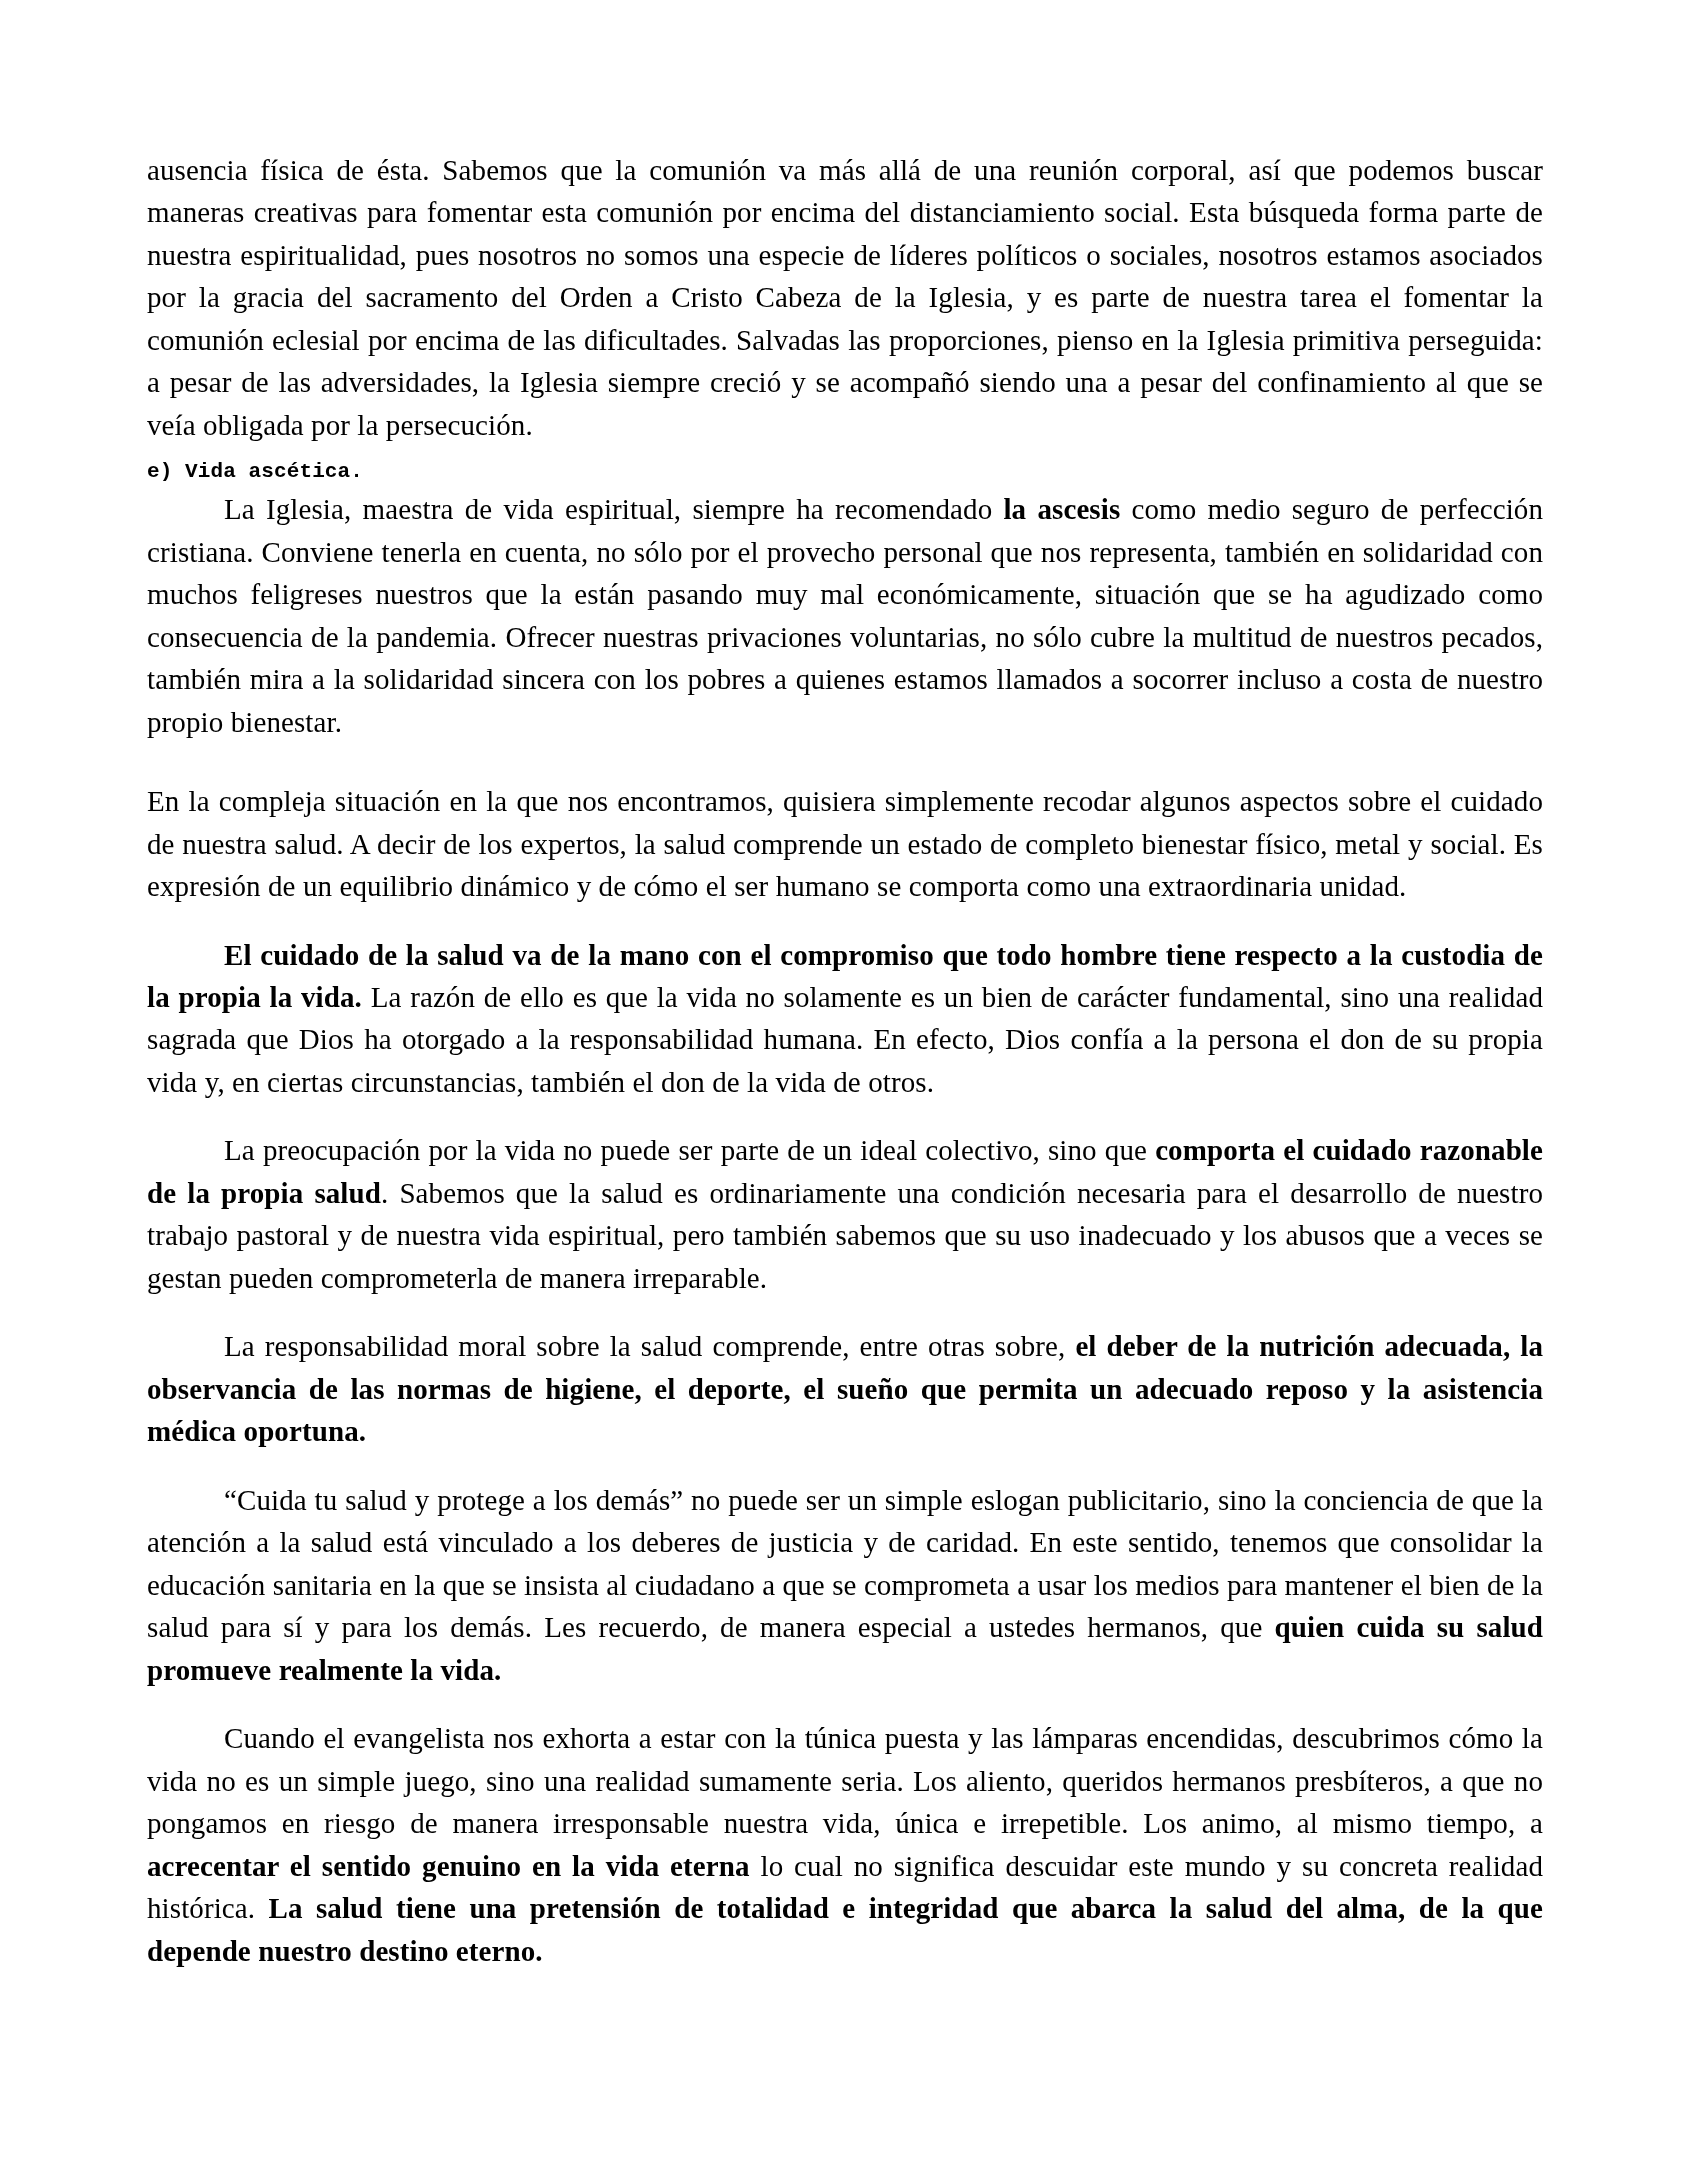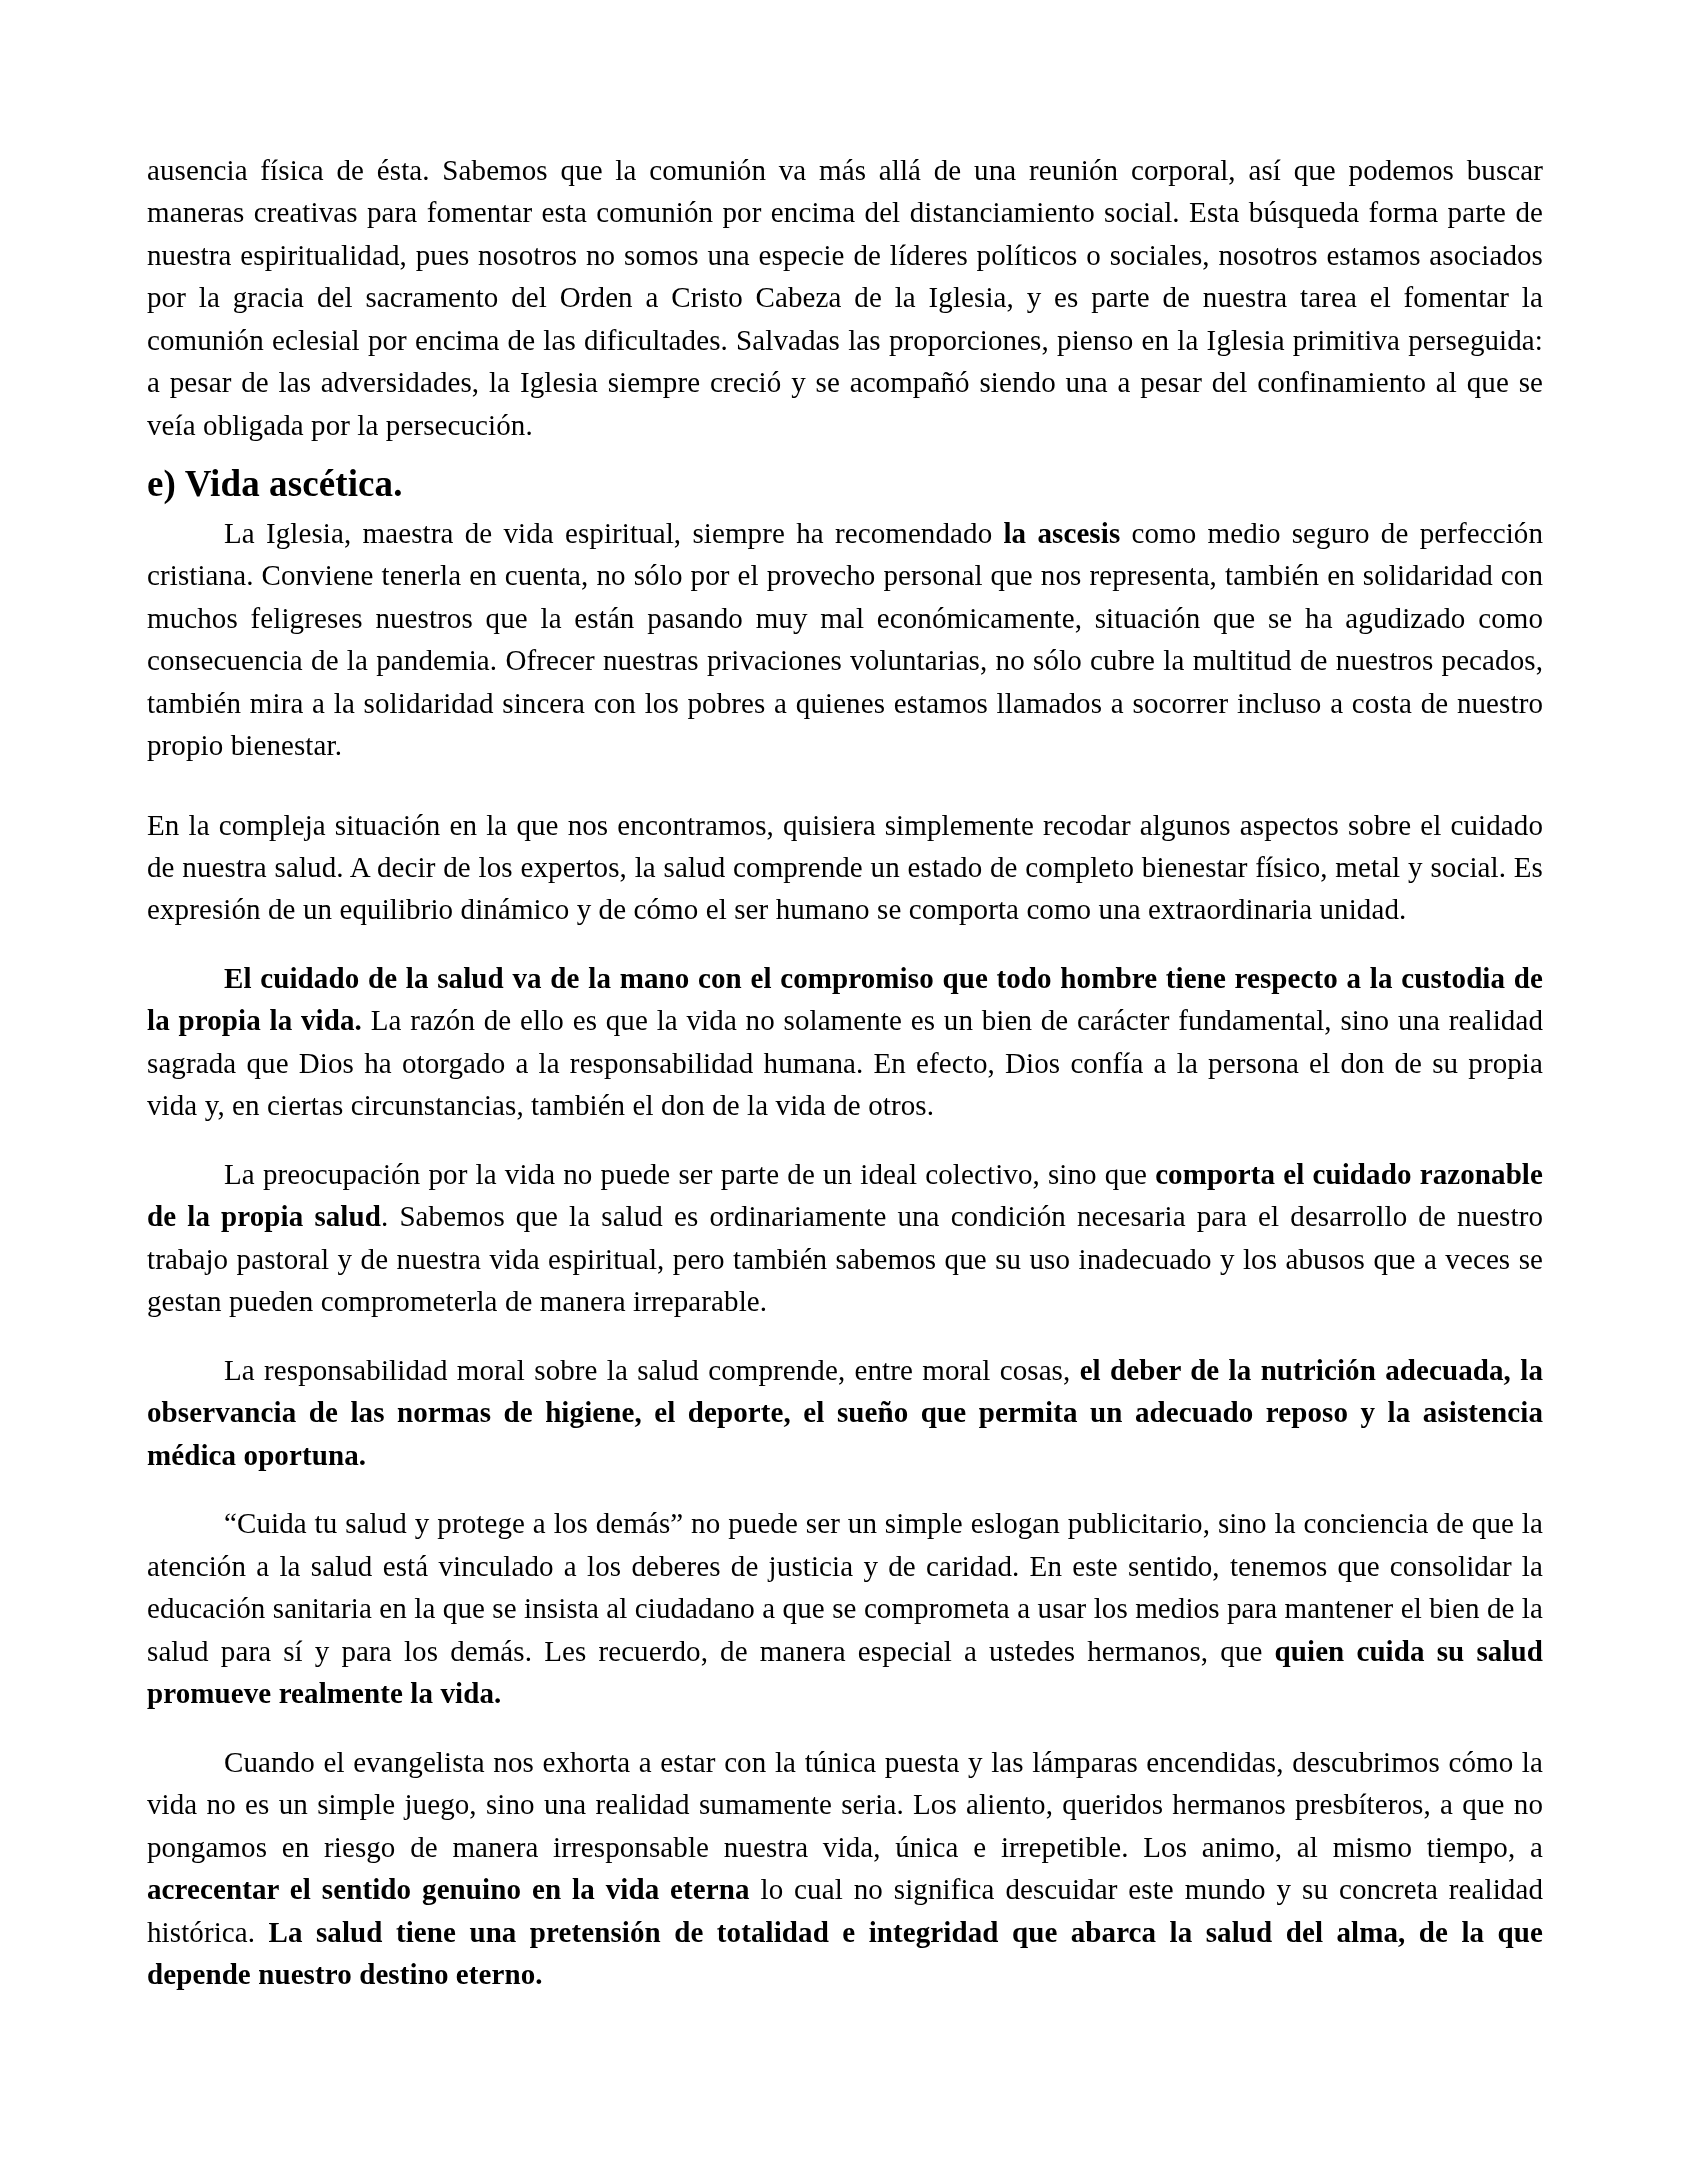--- a/index.html
+++ b/index.html
@@ -36,25 +36,26 @@
   p.indent {
     text-indent: 77px;
   }
   p.noindent {
     text-indent: 0;
   }
   .gap-sm { height: 11px; }
   .gap-md { height: 26px; }
   .sub-heading {
     font-weight: bold;
-    font-size: 37px;
+    font-size: 21px;
     line-height: 1.465;
     text-indent: 0;
     text-align: left;
     margin: 0;
+    font-family: Liberation Mono, monospace;
   }
   .section-heading {
     font-size: 30px;
     line-height: 1.4;
     text-align: left;
     margin: 0;
     font-variant: small-caps;
     letter-spacing: 0.1px;
   }
   .section-heading .num {
@@ -90,21 +91,21 @@
     <div class="gap-md"></div>
 
     <p class="indent"><span style="font-weight: bold;">El cuidado de la salud va de la mano con el compromiso que todo hombre tiene respecto a la custodia de la propia la vida.</span><span> La razón de ello es que la vida no solamente es un bien de carácter fundamental, sino una realidad sagrada que Dios ha otorgado a la responsabilidad humana. En efecto, Dios confía a la persona el don de su propia vida y, en ciertas circunstancias, también el don de la vida de otros.</span></p>
 
     <div class="gap-md"></div>
 
     <p class="indent"><span>La preocupación por la vida no puede ser parte de un ideal colectivo, sino que </span><span style="font-weight: bold;">comporta el cuidado razonable de la propia salud</span><span>. Sabemos que la salud es ordinariamente una condición necesaria para el desarrollo de nuestro trabajo pastoral y de nuestra vida espiritual, pero también sabemos que su uso inadecuado y los abusos que a veces se gestan pueden comprometerla de manera irreparable.</span></p>
 
     <div class="gap-md"></div>
 
-    <p class="indent"><span>La responsabilidad moral sobre la salud comprende, entre moral cosas, </span><span style="font-weight: bold;">el deber de la nutrición adecuada, la observancia de las normas de higiene, el deporte, el sueño que permita un adecuado reposo y la asistencia médica oportuna.</span></p>
+    <p class="indent"><span>La responsabilidad moral sobre la salud comprende, entre otras sobre, </span><span style="font-weight: bold;">el deber de la nutrición adecuada, la observancia de las normas de higiene, el deporte, el sueño que permita un adecuado reposo y la asistencia médica oportuna.</span></p>
 
     <div class="gap-md"></div>
 
     <p class="indent"><span>“Cuida tu salud y protege a los demás” no puede ser un simple eslogan publicitario, sino la conciencia de que la atención a la salud está vinculado a los deberes de justicia y de caridad. En este sentido, tenemos que consolidar la educación sanitaria en la que se insista al ciudadano a que se comprometa a usar los medios para mantener el bien de la salud para sí y para los demás. Les recuerdo, de manera especial a ustedes hermanos, que </span><span style="font-weight: bold;">quien cuida su salud promueve realmente la vida.</span></p>
 
     <div class="gap-md"></div>
 
     <p class="indent"><span>Cuando el evangelista nos exhorta a estar con la túnica puesta y las lámparas encendidas, descubrimos cómo la vida no es un simple juego, sino una realidad sumamente seria. Los aliento, queridos hermanos presbíteros, a que no pongamos en riesgo de manera irresponsable nuestra vida, única e irrepetible. Los animo, al mismo tiempo, a </span><span style="font-weight: bold;">acrecentar el sentido genuino en la vida eterna</span><span> lo cual no significa descuidar este mundo y su concreta realidad histórica. </span><span style="font-weight: bold;">La salud tiene una pretensión de totalidad e integridad que abarca la salud del alma, de la que depende nuestro destino eterno.</span></p>
 
   </div>

